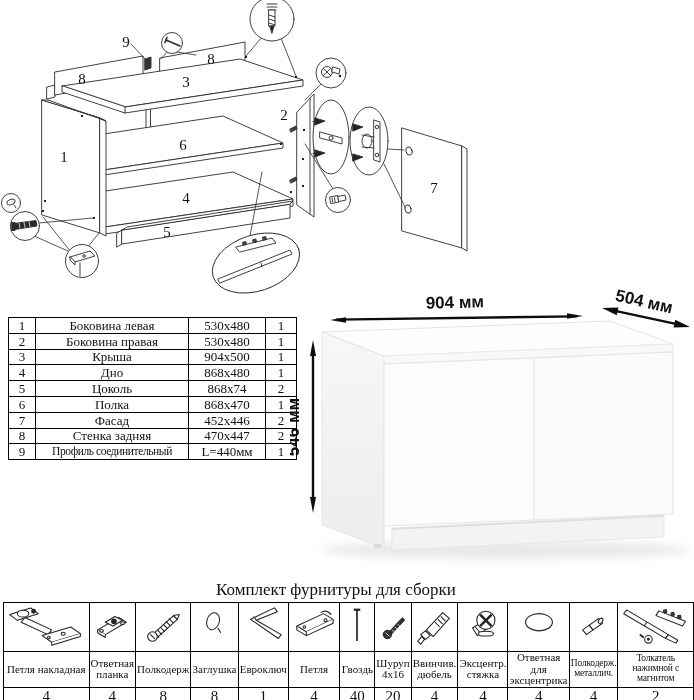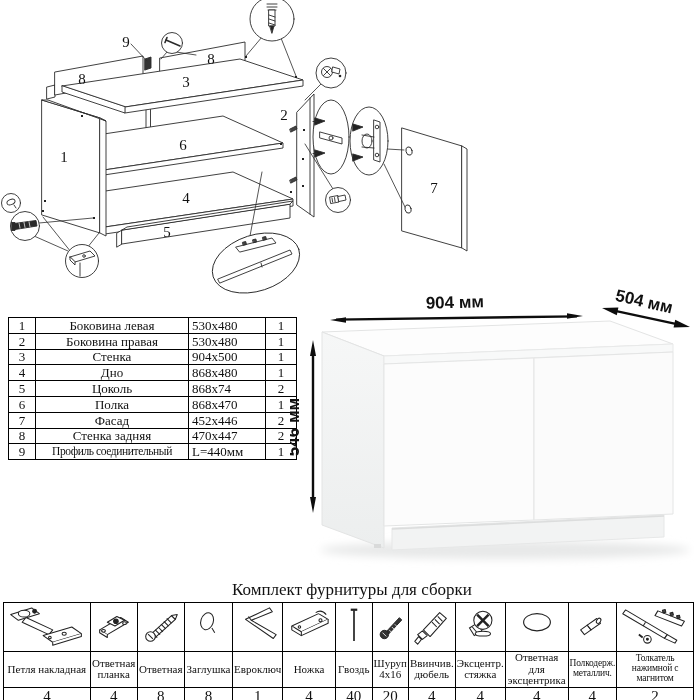--- a/index.html
+++ b/index.html
@@ -7,27 +7,27 @@
         font-family:"Liberation Serif", serif;color:#111;}
   svg{display:block;}
   .abs{position:absolute;}
 
   
   #parts-table{position:absolute;left:8px;top:317px;border-collapse:collapse;table-layout:fixed;}
   #parts-table td{border:1px solid #000;height:14.8px;padding:0 3px;font-size:13px;
                   line-height:1;white-space:nowrap;overflow:hidden;}
   #parts-table td.c-num{width:20px;text-align:center;}
   #parts-table td.c-name{width:146px;text-align:center;}
-  #parts-table td.c-size{width:70px;}
+  #parts-table td.c-size{width:70px;text-align:center;}
   #parts-table td.c-qty{width:24px;text-align:center;}
   #parts-table tr.small td.c-name{font-size:11.5px;letter-spacing:-0.4px;margin-left:8px;}
   #parts-table tr.small td.c-size{font-size:13px;}
 
   
-  #hw-title{position:absolute;left:16px;top:580px;width:672px;text-align:center;
+  #hw-title{position:absolute;left:0;top:580px;width:672px;text-align:center;
             font-size:17px;}
   #hardware-table{position:absolute;left:3px;top:602px;border-collapse:collapse;table-layout:fixed;}
   #hardware-table td{border:1px solid #000;padding:0;text-align:center;vertical-align:middle;}
   #hardware-table tr.icons td{height:48px;}
   #hardware-table tr.labels td{height:25px;font-size:11px;line-height:1.05;padding:0 1px;}
   #hardware-table tr.labels td.tiny{font-size:9.5px;letter-spacing:-0.2px;}
   #hardware-table tr.qty td{height:17px;font-size:15px;}
   .hwicon{display:inline-block;vertical-align:middle;}
 </style>
 </head>
@@ -227,21 +227,21 @@
           <td class="c-qty">1</td>
         </tr>
       <tr>
           <td class="c-num">2</td>
           <td class="c-name">Боковина правая</td>
           <td class="c-size">530x480</td>
           <td class="c-qty">1</td>
         </tr>
       <tr>
           <td class="c-num">3</td>
-          <td class="c-name">Стенка</td>
+          <td class="c-name">Крыша</td>
           <td class="c-size">904x500</td>
           <td class="c-qty">1</td>
         </tr>
       <tr>
           <td class="c-num">4</td>
           <td class="c-name">Дно</td>
           <td class="c-size">868x480</td>
           <td class="c-qty">1</td>
         </tr>
       <tr>
@@ -426,24 +426,24 @@
         <rect x="55" y="8" width="3" height="3" transform="rotate(-14 56 9)" fill="#444"></rect>
         <rect x="62" y="11" width="3" height="3" transform="rotate(-14 63 12)" fill="#444"></rect>
         <circle cx="31" cy="36" r="4"></circle>
               <circle cx="31" cy="36" r="1" fill="#222"></circle>
         <line x1="22" y1="31" x2="26" y2="34" stroke-width="2"></line>
             </svg></td>
     </tr>
     <tr class="labels">
       <td>Петля накладная</td>
       <td>Ответная планка</td>
-      <td>Ответная</td>
+      <td>Полкодерж</td>
       <td>Заглушка</td>
       <td>Евроключ</td>
-      <td>Ножка</td>
+      <td>Петля</td>
       <td>Гвоздь</td>
       <td>Шуруп 4x16</td>
       <td>Ввинчив. дюбель</td>
       <td>Эксцентр. стяжка</td>
       <td>Ответная для эксцентрика</td>
       <td class="tiny">Полкодерж. металлич.</td>
       <td class="tiny">Толкатель нажимной с магнитом</td>
     </tr>
     <tr class="qty">
       <td>4</td>

